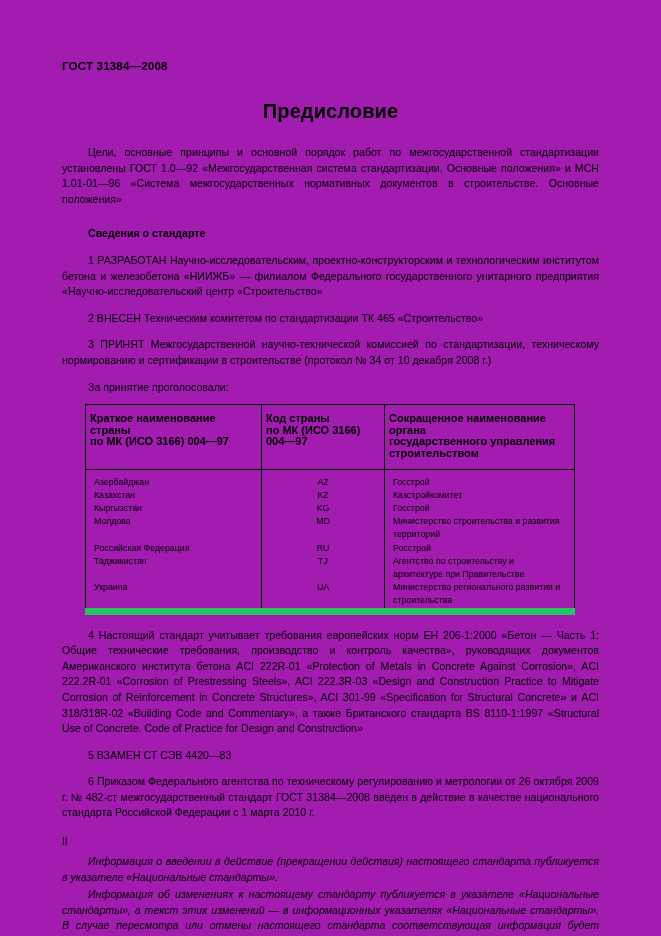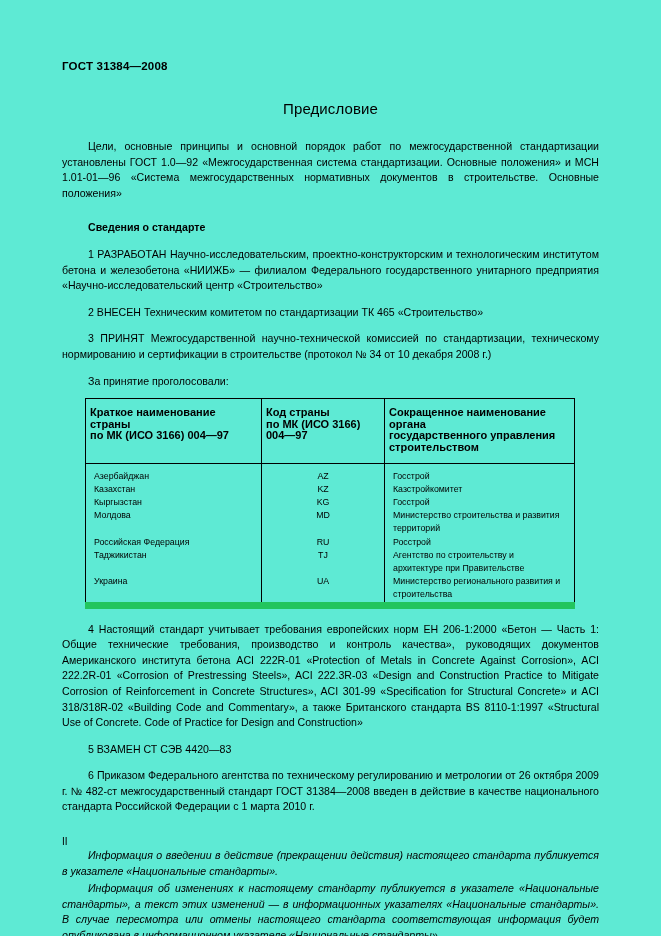--- a/index.html
+++ b/index.html
@@ -9,39 +9,39 @@
     background: #ffffff;
   }
   body {
     font-family: "Liberation Sans", sans-serif;
     color: #000000;
   }
   .page {
     position: relative;
     width: 661px;
     height: 936px;
-    background: #5eead4;
+    background: #a21caf;
     box-sizing: border-box;
     overflow: hidden;
   }
   .content {
     position: absolute;
     left: 62px;
     top: 60px;
     width: 537px;
   }
   .doc-header {
     font-size: 11.5px;
     font-weight: bold;
     letter-spacing: 0.2px;
     margin: 0 0 28px 0;
   }
   .doc-title {
-    font-size: 15px;
-    font-weight: normal;
+    font-size: 20px;
+    font-weight: bold;
     text-align: center;
     margin: 0 0 22px 0;
     letter-spacing: 0.1px;
   }
   p.body-par {
     font-size: 10.6px;
     line-height: 15.6px;
     text-align: justify;
     margin: 0 0 11px 0;
     text-indent: 26px;

